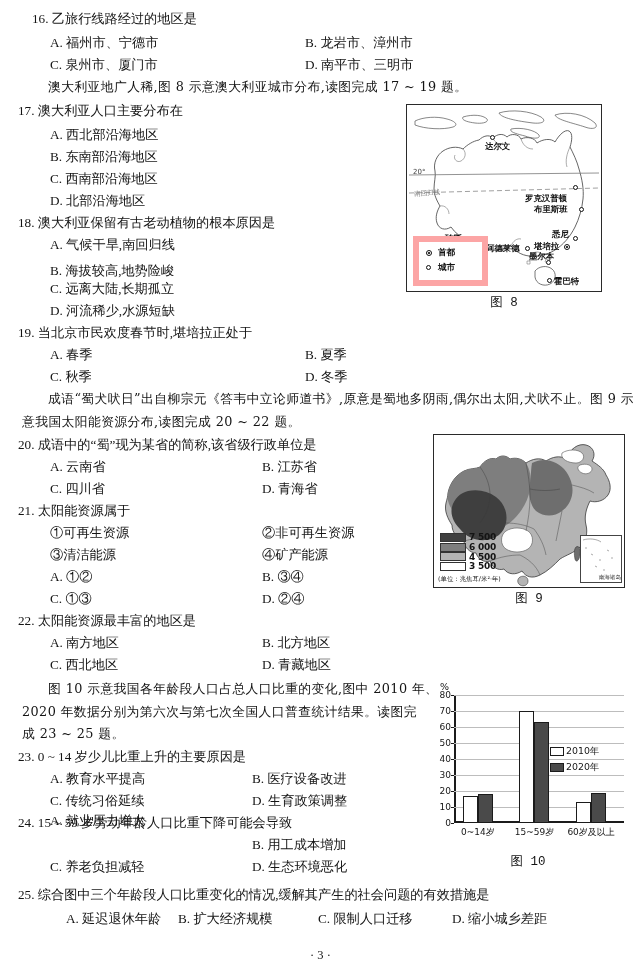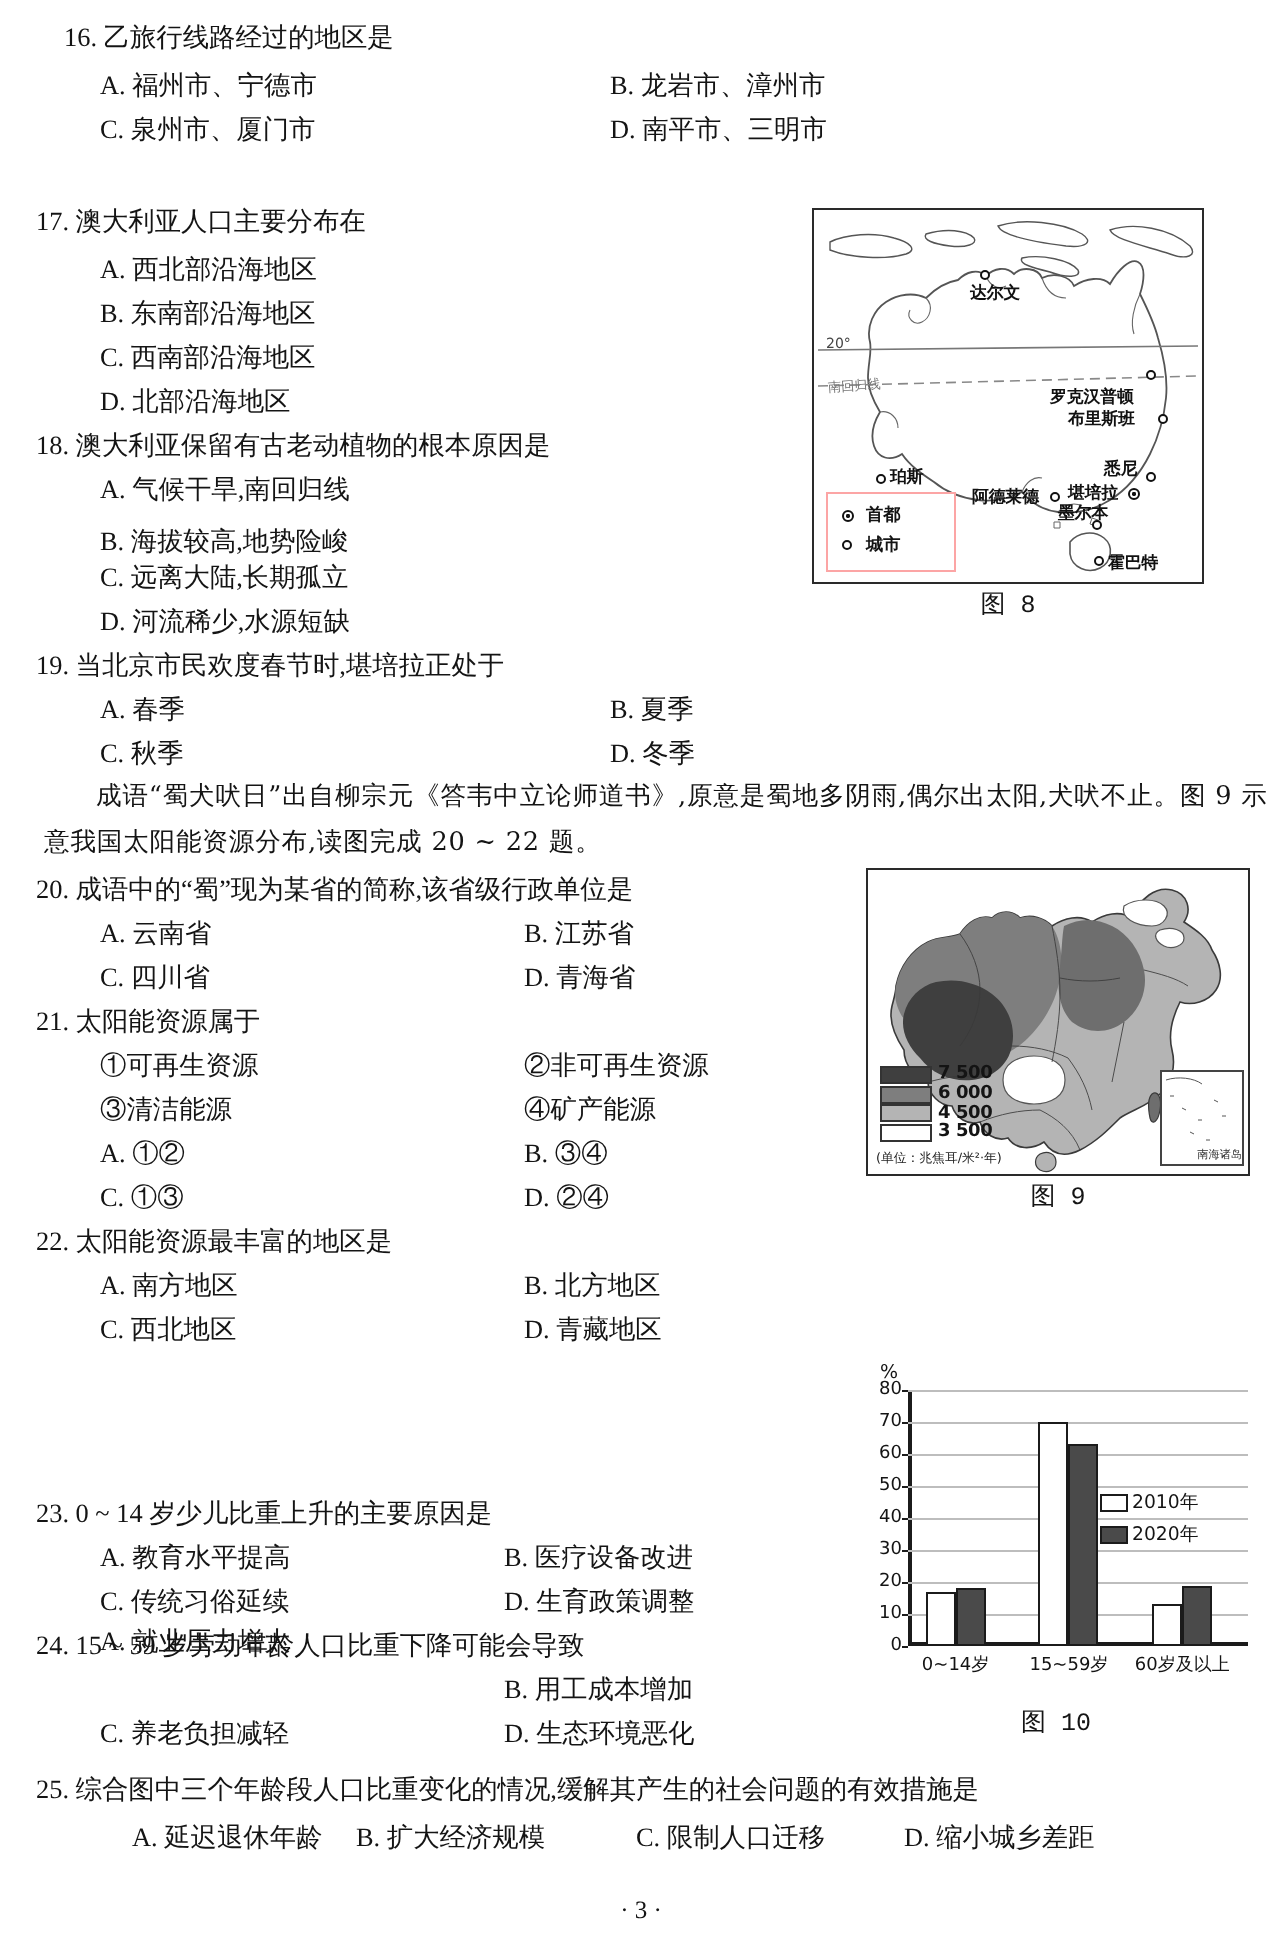--- a/index.html
+++ b/index.html
@@ -32,21 +32,21 @@
   .map-label{position:absolute;font-size:8.4px;font-weight:bold;
              font-family:"DejaVu Sans",sans-serif;white-space:nowrap;color:#111;}
   .city-dot{position:absolute;width:5px;height:5px;border:1.1px solid #111;
             border-radius:50%;background:#fff;box-sizing:border-box;}
   .cap-dot{position:absolute;width:6px;height:6px;border:1.1px solid #111;
            border-radius:50%;background:#fff;box-sizing:border-box;}
   .cap-dot::after{content:"";position:absolute;left:1.2px;top:1.2px;
            width:1.4px;height:1.4px;border-radius:50%;background:#111;}
   .latlabel{position:absolute;font-size:7px;font-family:"DejaVu Sans",sans-serif;color:#444;}
   #aus-legend{position:absolute;left:6px;bottom:5px;width:63px;height:38px;
-              border:1px solid #fca5a5;background:#fff;text-decoration:underline;}
+              border:6px solid #fca5a5;background:#fff;text-decoration:underline;}
   .leg-row{position:absolute;font-size:8.6px;font-weight:bold;
            font-family:"DejaVu Sans",sans-serif;white-space:nowrap;}
 
   
   #chn-figure{left:433px;top:434px;width:192px;}
   #chn-box{width:190px;height:152px;}
   #chn-legend{position:absolute;left:6px;bottom:16px;}
   .cl-swatch{width:26px;height:9px;border:.8px solid #333;box-sizing:border-box;}
   .cl-val{font-size:9px;font-family:"DejaVu Sans",sans-serif;font-weight:bold;
           margin-left:3px;letter-spacing:-.2px;}
@@ -92,20 +92,23 @@
 
   <div class="q" style="left:32px;top:8px;">
     <span class="qnum">16.</span>
     <span>乙旅行线路经过的地区是</span>
   </div>
   <div class="opt" style="left:50px;top:32px;">A. 福州市、宁德市</div>
   <div class="opt" style="left:305px;top:32px;">B. 龙岩市、漳州市</div>
   <div class="opt" style="left:50px;top:54px;">C. 泉州市、厦门市</div>
   <div class="opt" style="left:305px;top:54px;">D. 南平市、三明市</div>
 
+  <div class="para" style="left:22px;top:76px;width:600px;">
+    <span class="indent">澳大利亚地广人稀,图 8 示意澳大利亚城市分布,读图完成 17 ~ 19 题。</span>
+  </div>
 
   <div class="q" style="left:18px;top:100px;">
     <span class="qnum">17.</span>
     <span>澳大利亚人口主要分布在</span>
   </div>
   <div class="opt" style="left:50px;top:124px;">A. 西北部沿海地区</div>
   <div class="opt" style="left:50px;top:146px;">B. 东南部沿海地区</div>
   <div class="opt" style="left:50px;top:168px;">C. 西南部沿海地区</div>
   <div class="opt" style="left:50px;top:190px;text-align:center;">D. 北部沿海地区</div>
 
@@ -156,20 +159,25 @@
 
   <div class="q" style="left:18px;top:610px;">
     <span class="qnum">22.</span>
     <span>太阳能资源最丰富的地区是</span>
   </div>
   <div class="opt" style="left:50px;top:632px;">A. 南方地区</div>
   <div class="opt" style="left:262px;top:632px;">B. 北方地区</div>
   <div class="opt" style="left:50px;top:654px;">C. 西北地区</div>
   <div class="opt" style="left:262px;top:654px;">D. 青藏地区</div>
 
+  <div class="para" style="left:22px;top:678px;width:400px;">
+    <span class="indent">图 10 示意我国各年龄段人口占总人口比重的变化,图中 2010 年、</span>
+    <span>2020 年数据分别为第六次与第七次全国人口普查统计结果。读图完</span>
+    <span>成 23 ~ 25 题。</span>
+  </div>
 
   <div class="q" style="left:18px;top:746px;">
     <span class="qnum">23.</span>
     <span>0 ~ 14 岁少儿比重上升的主要原因是</span>
   </div>
   <div class="opt" style="left:50px;top:768px;">A. 教育水平提高</div>
   <div class="opt" style="left:252px;top:768px;">B. 医疗设备改进</div>
   <div class="opt" style="left:50px;top:790px;">C. 传统习俗延续</div>
   <div class="opt" style="left:252px;top:790px;">D. 生育政策调整</div>
 

